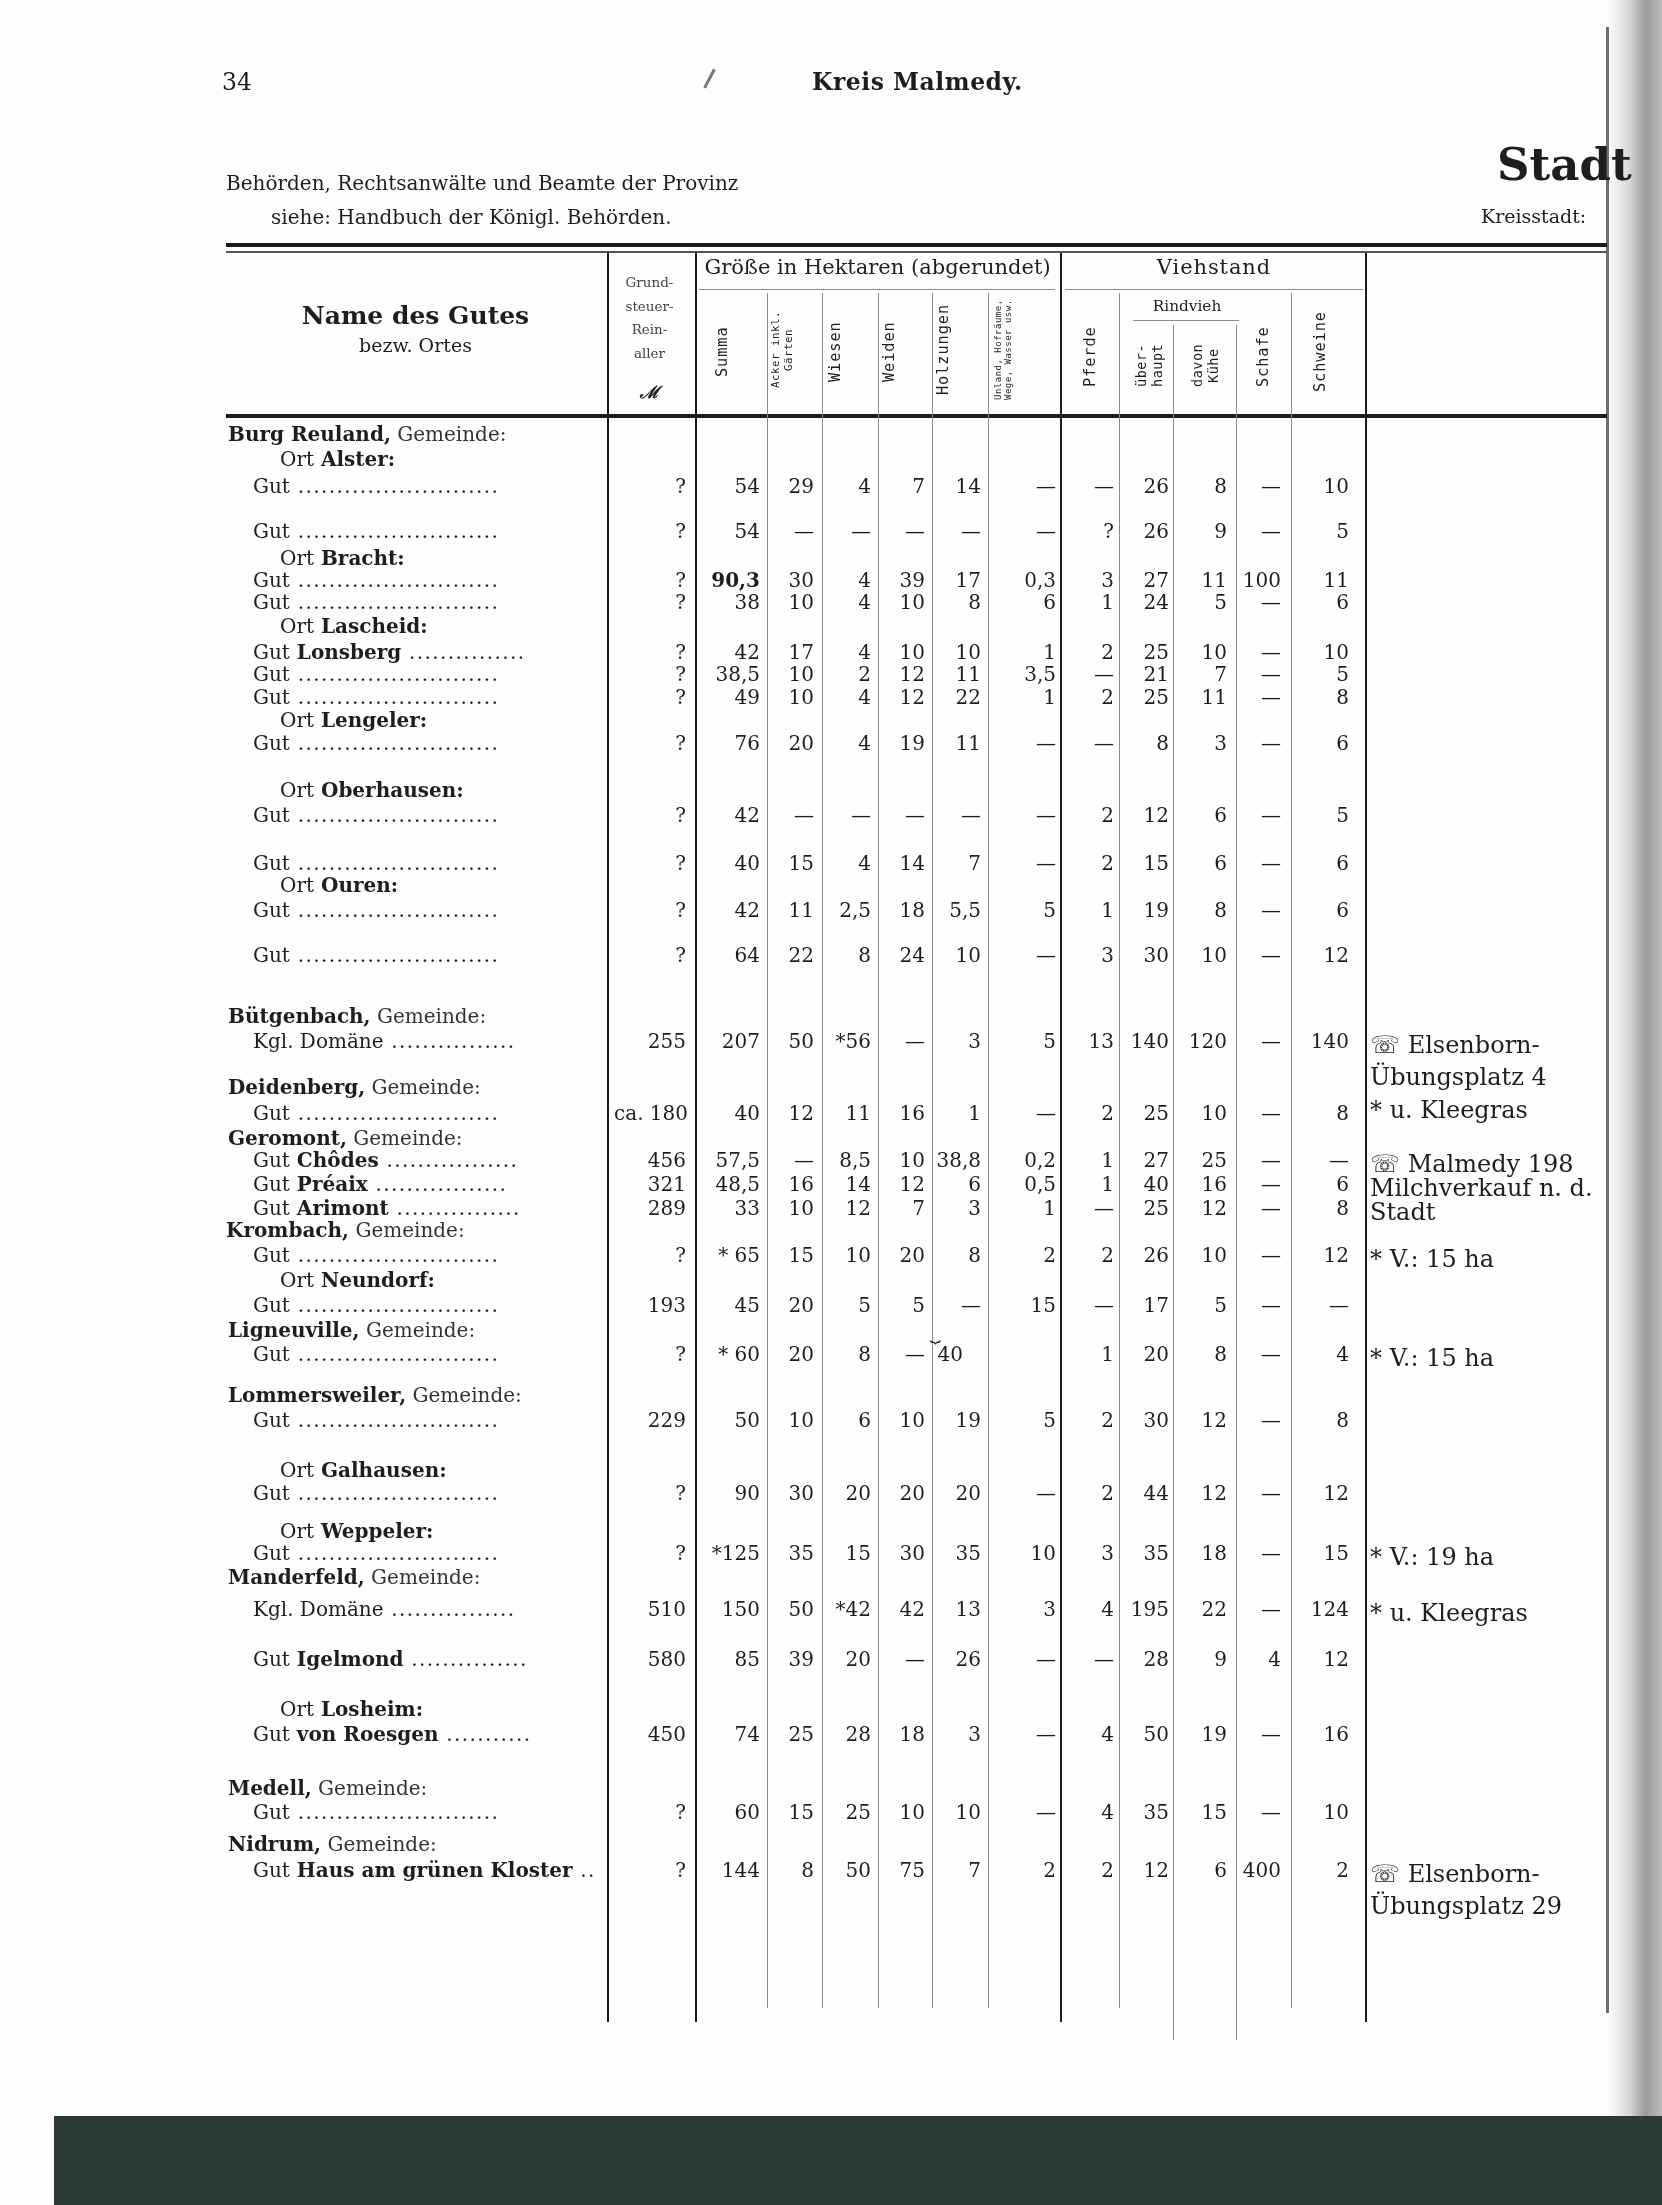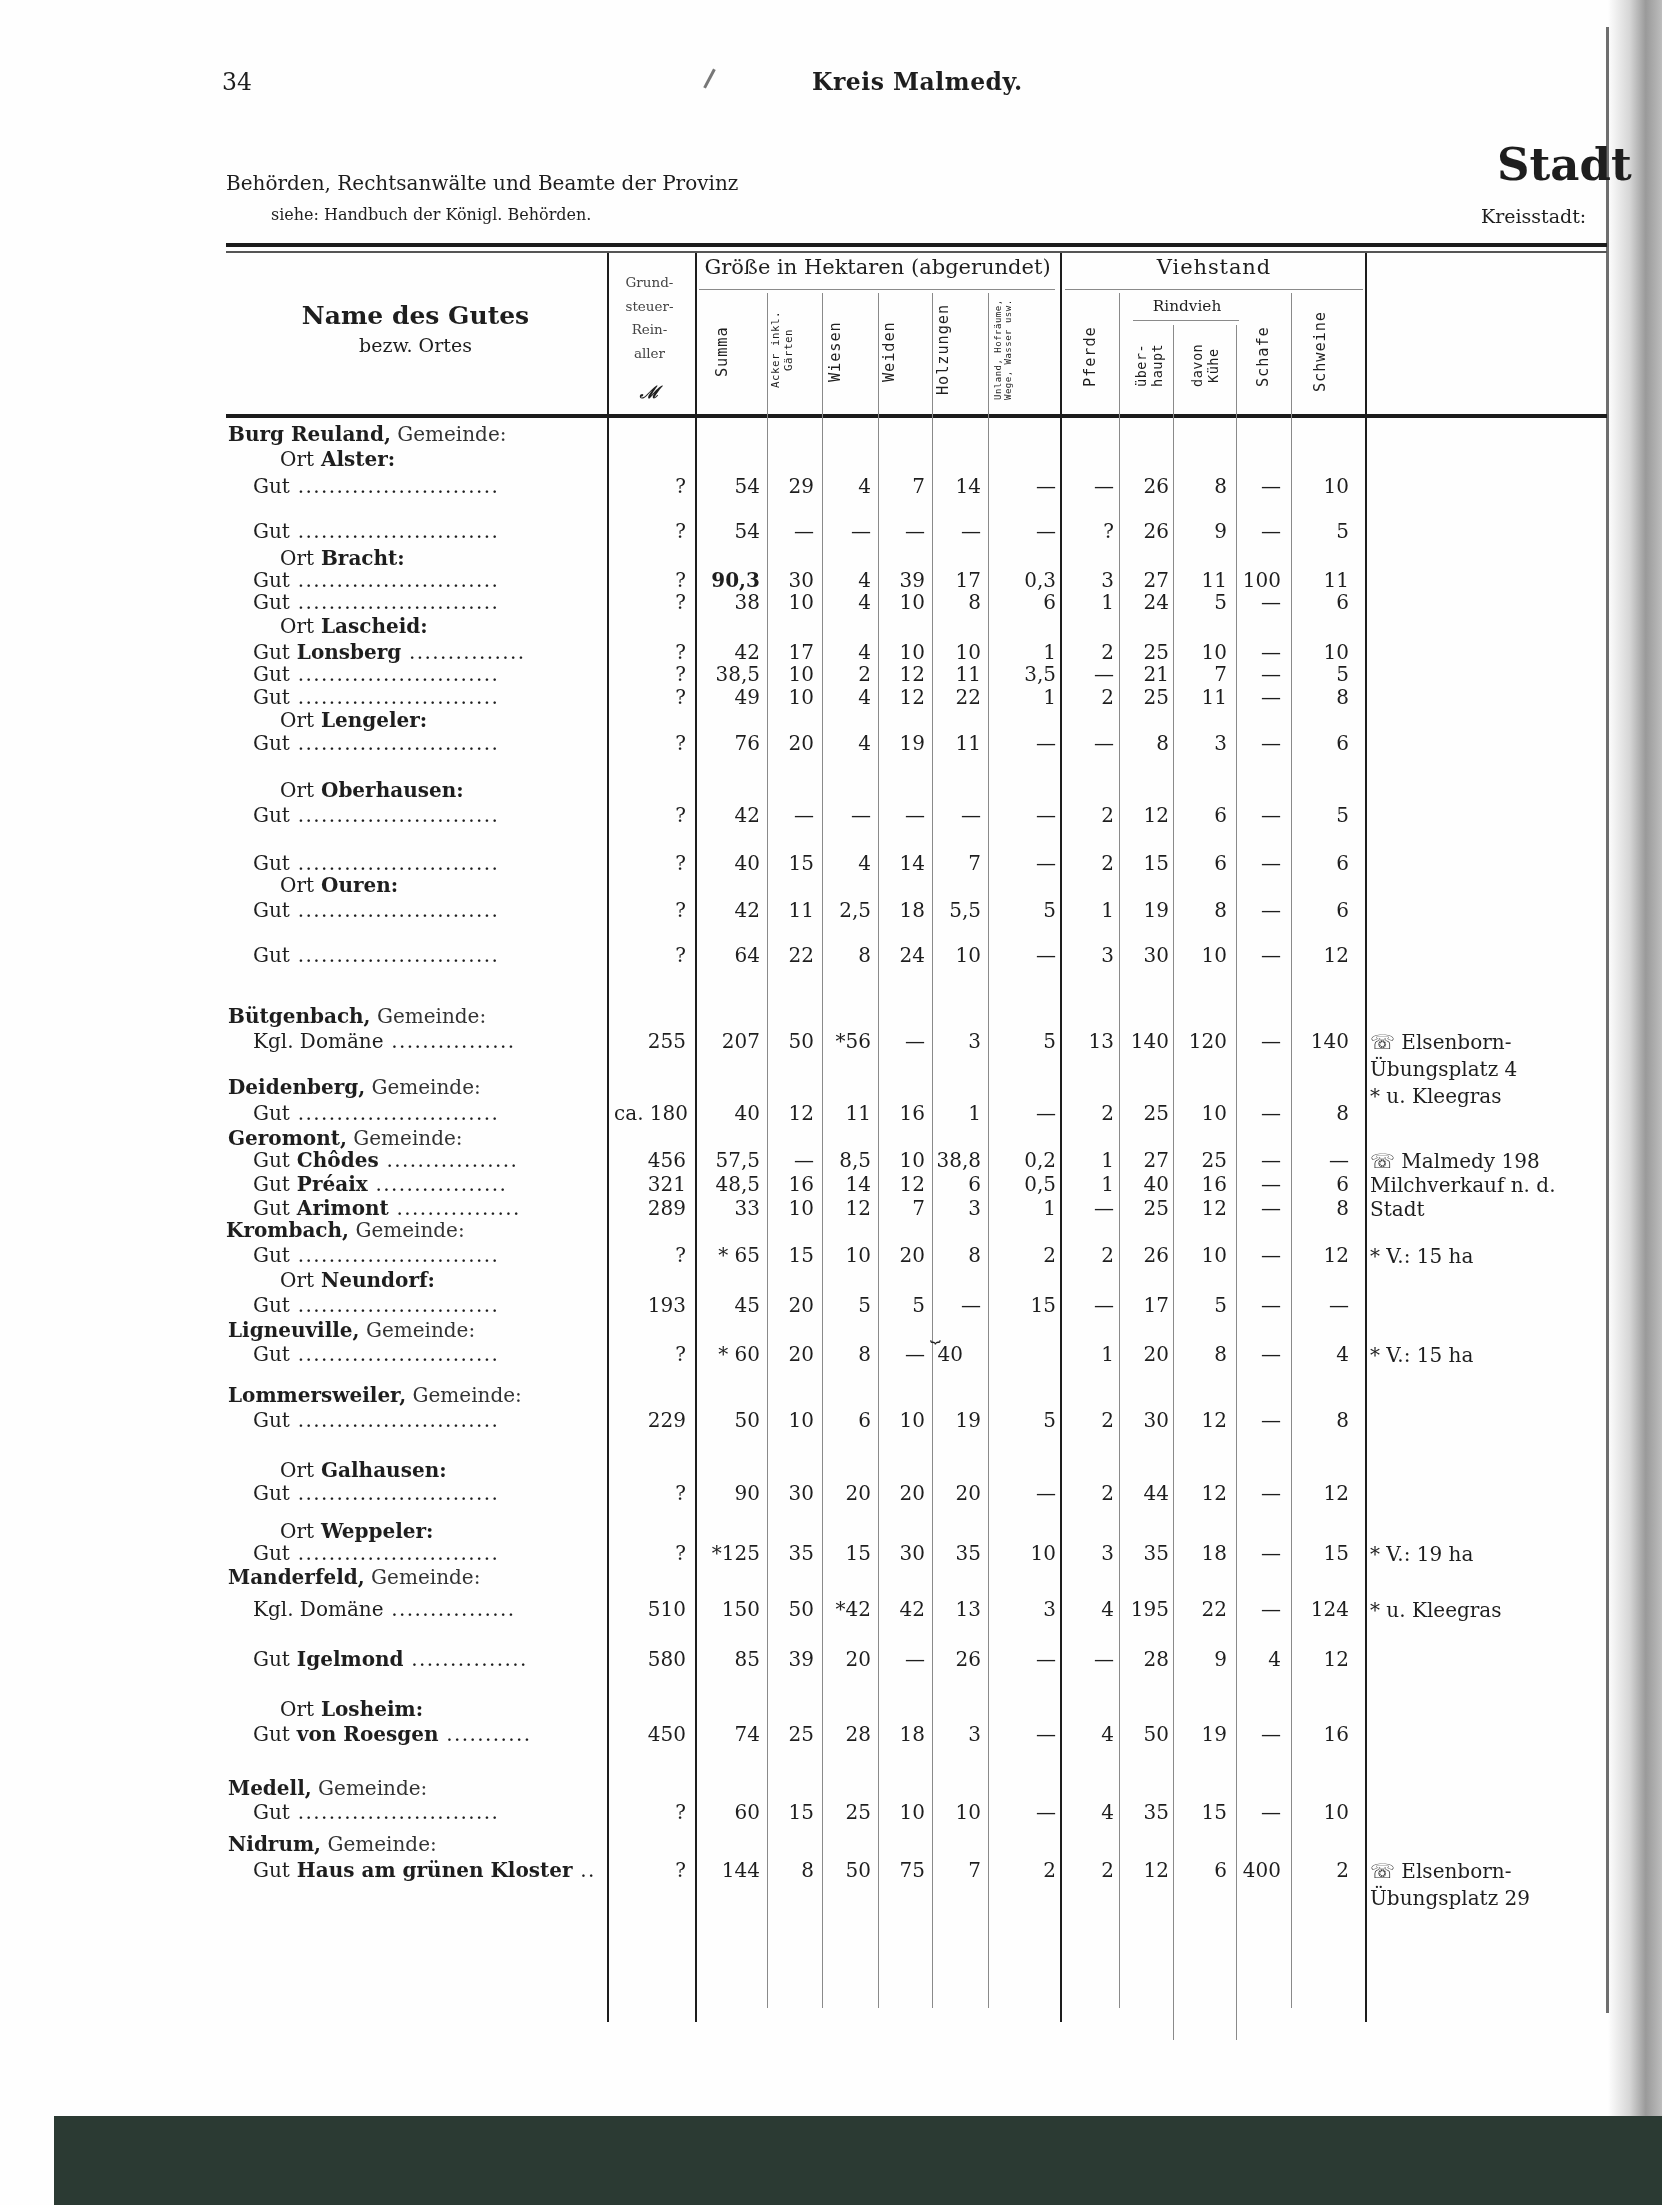--- a/index.html
+++ b/index.html
@@ -16,21 +16,21 @@
   .right-edge-line { position: absolute; right: 53px; top: 27px; width: 2.7px; height: 1986px; background: #6e6e6e; }
   .bottom-dark {
     position: absolute; left: 54px; top: 2116px; width: 1608px; height: 89px;
     background: #2b3a33;
   }
   .abs { position: absolute; }
   .page-number { left: 222px; top: 68px; font-size: 23.5px; }
   .running-title { left: 812px; top: 68px; font-size: 23.5px; font-weight: bold; letter-spacing: 0.5px; }
   .pen-mark { left: 708px; top: 68px; width: 2.7px; height: 21px; background: #777; transform: rotate(28deg); }
   .notice-1 { left: 226px; top: 171px; font-size: 20px; }
-  .notice-2 { left: 271px; top: 205px; font-size: 16px; }
+  .notice-2 { left: 271px; top: 205px; font-size: 20px; }
   .kreis-big { left: 1497px; top: 138px; font-size: 45px; font-weight: bold; }
   .kreisstadt { left: 1481px; top: 205px; font-size: 19px; }
 
   .rule-thick { position: absolute; height: 3.6px; background: #1b1b1b; }
   .rule-thin { position: absolute; height: 1.8px; background: #555; }
   .vline { position: absolute; width: 2.3px; background: #1d1d1d; }
   .vline-thin { position: absolute; width: 0.9px; background: #8a8a8a; }
   .hline-thin { position: absolute; height: 1.4px; background: #8a8a8a; }
 
   .hdr { position: absolute; text-align: center; line-height: 1.15; }
@@ -41,21 +41,21 @@
   }
   .vert-small { font-size: 10.8px; letter-spacing: 0.5px; white-space: normal; }
 
   .row-label { position: absolute; font-size: 20px; white-space: nowrap; }
   .row-label .main { font-weight: bold; }
   .row-label .sub { font-weight: normal; color: #333; }
   .dots { letter-spacing: 1.4px; }
   .cell {
     position: absolute; font-size: 20px; text-align: right; white-space: nowrap;
   }
-  .note { position: absolute; font-size: 20px; white-space: nowrap; line-height: 1.35; }
+  .note { position: absolute; font-size: 24px; white-space: nowrap; line-height: 1.35; }
   .brace { position: absolute; font-size: 18px; }
 </style>
 </head>
 <body>
 
 <div class="page">
   <div class="right-shadow"></div>
   <div class="right-edge-line"></div>
 
   <div class="abs page-number">34</div>

